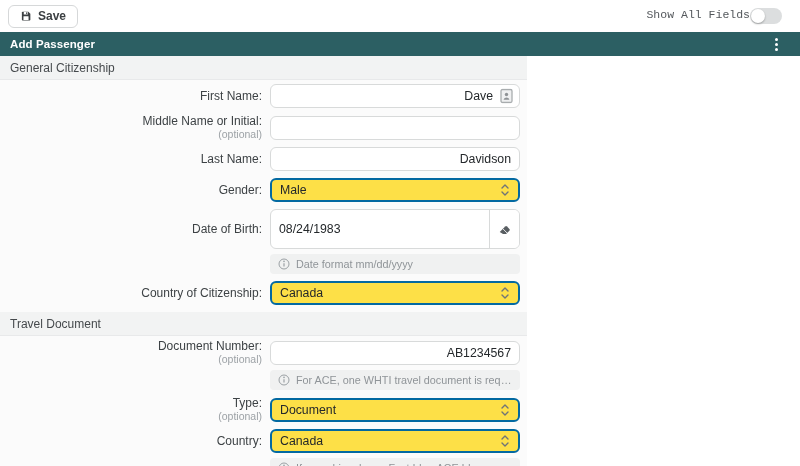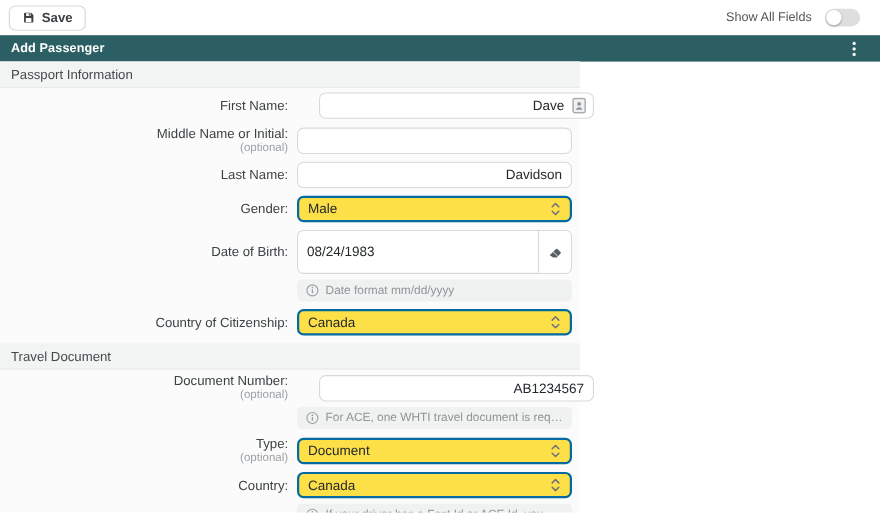--- a/index.html
+++ b/index.html
@@ -5,40 +5,40 @@
   * { margin:0; padding:0; box-sizing:border-box; }
   html,body { width:800px; height:466px; background:#ffffff; overflow:hidden;
               font-family:"Liberation Sans", sans-serif; }
 
   
   .toolbar { height:32px; display:flex; align-items:center; padding:0 10px 0 8px; background:#fff; }
   .btn { display:inline-flex; align-items:center; gap:6px; height:23px; padding:0 11px;
          background:#fff; border:1px solid #d6d8d9; border-radius:6px;
          font-size:12px; font-weight:600; color:#3c4043; cursor:pointer; }
   .btn + .btn { margin-left:8px; }
-  .toolbar-right { margin-left:auto; display:flex; align-items:center; gap:12px; padding-right:8px; }
+  .toolbar-right { margin-left:auto; display:flex; align-items:flex-start; gap:0; padding-right:8px;font-family:Liberation Mono, monospace; }
   .toggle-label { font-size:11.5px; color:#54585c; }
   .toggle { width:32px; height:16px; border-radius:9px; background:#dcdedf; position:relative; cursor:pointer; }
   .toggle .knob { position:absolute; left:1px; top:1px; width:14px; height:14px; border-radius:50%;
                   background:#fff; box-shadow:0 1px 2px rgba(0,0,0,.3); }
 
   
   .panel-header { height:24px; background:#2c5f63; color:#fff; display:flex; align-items:center;
                   padding:0 20px 0 10px; }
   .panel-title { font-size:11.5px; font-weight:700; letter-spacing:.1px; }
   .kebab { margin-left:auto; display:flex; flex-direction:column; gap:2px; cursor:pointer; padding:4px 2px; }
   .kebab i { width:3px; height:3px; border-radius:50%; background:#fff; display:block; }
 
   
   .panel-body { width:527px; background:#fbfbfb; border-bottom:1px solid #e3e5e6; padding-bottom:4px; }
   .section-header { height:24px; background:#f2f3f3; border-bottom:1px solid #e8e9ea;
                     display:flex; align-items:center; padding:0 10px;
                     font-size:12px; color:#45494c; }
   .row { display:flex; align-items:center; margin-top:7px; }
-  .section-header + .row { margin-top:4px;gap:20px; }
+  .section-header + .row { margin-top:4px; }
   .row.tight { margin-top:4px; }
   .label-col { width:262px; text-align:right; flex:none; }
   .lbl { font-size:12px; color:#3d4245; display:block; line-height:13px; }
   .opt { font-size:10.5px; color:#9da2a6; display:block; line-height:12px; }
   .field-col { width:250px; margin-left:8px; flex:none; }
 
   .txt-wrap { position:relative; }
   input.txt { width:250px; height:24px; border:1px solid #d8dada; border-radius:6px;
               background:#fff; padding:0 8px; font-size:12.3px; color:#24282b;
               font-family:"Liberation Sans", sans-serif; outline:none;text-align:right; }
@@ -93,21 +93,21 @@
   <span class="kebab">
       <i></i>
       <i></i>
       <i></i>
     </span>
 </div>
 
 <div class="panel-body">
 
   <div class="section-header">
-    <span>Passport Information</span>
+    <span>General Citizenship</span>
   </div>
 
   <div class="row">
     <div class="label-col">
         <span class="lbl">First Name:</span>
       </div>
     <div class="field-col">
       <div class="txt-wrap">
         <input class="txt has-icon" type="text" value="Dave" style="">
         <span class="field-icon">

